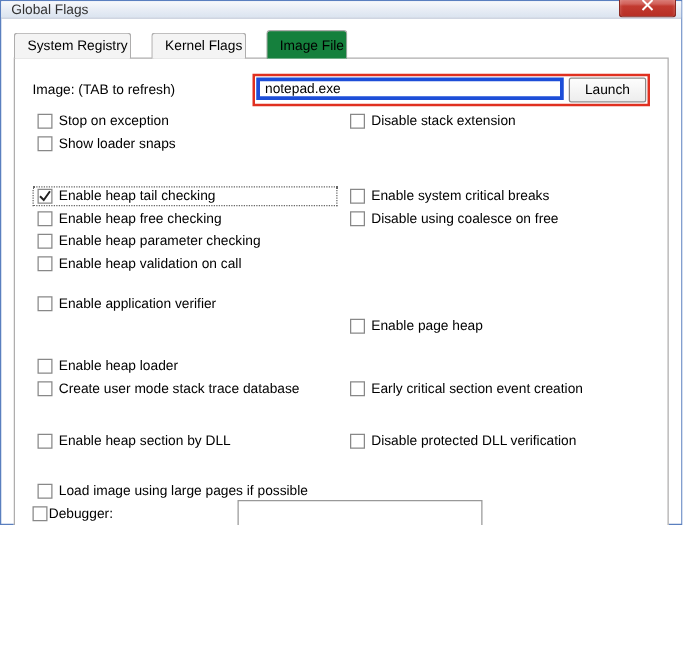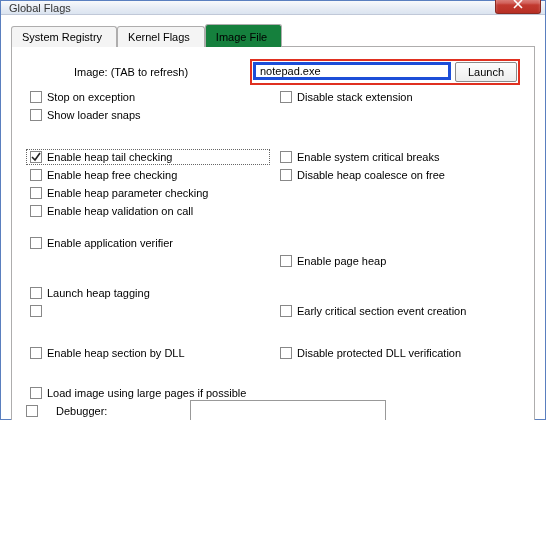--- a/index.html
+++ b/index.html
@@ -52,25 +52,25 @@
     display: flex;
     flex-direction: column;
   }
   .tabs {
     display: flex;
     align-items: flex-end;
     position: relative;
     z-index: 2;
   }
   .tab {
-    padding: 3px 14px 3px 10px;
+    padding: 3px 2px 3px 10px;
     border: 1px solid #aeadad;
     border-bottom: none;
     background: #f4f4f4;
-    margin-right: 0px;
+    margin-right: 16px;
     border-radius: 3px 3px 0 0;
     line-height: 14px;
     cursor: default;
     position: relative;
     top: 1px;
   }
   .tab.active {
     background: #15803d;
     border-color: #aeadad;
     top: 1px;
@@ -154,21 +154,21 @@
     align-items:center;
     justify-content:center;
   }
   .chkbox.checked svg{ display:block;}
   .chkbox svg{ display:none; width:10px; height:10px;}
   .spacer { height:10px; }
   .spacer-lg { height:14px; }
   .bottomfields .frow{
     display:flex; align-items:center; gap:4px; height:20px;
   }
-  .bottomfields .flabel{ width:160px; display:flex; align-items:center; gap:18px;}
+  .bottomfields .flabel{ width:160px; display:flex; align-items:center; gap:1px;}
   .bottomfields .fieldbox{
     border:1px solid #999;
     background:#fff;
     height:18px;
     width:190px;
   }
   .bottomfields .fieldbox.small{ width:48px;}
   hr.sep {
     border:none;
     border-top:1px solid #d8d8d8;
@@ -198,21 +198,21 @@
   <div class="body">
     <div class="tabs">
       <div class="tab">System Registry</div>
       <div class="tab">Kernel Flags</div>
       <div class="tab active">Image File</div>
     </div>
 
     <div class="tabpanel">
 
       <div class="imgrow">
-        <span class="label" style="width:170px;margin-left:48px;">Image: (TAB to refresh)</span>
+        <span class="label" style="width:170px;">Image: (TAB to refresh)</span>
         <div class="hl">
           <input class="textinput" style="flex: 1 1 0%;" value="notepad.exe">
           <button class="btn">Launch</button>
         </div>
       </div>
 
       <div class="checks">
         <div class="col">
           <label class="chk">
               <span class="chkbox"></span>
@@ -257,21 +257,21 @@
               <span>Enable heap validation on call</span>
             </label>
         </div>
         <div class="col">
           <label class="chk">
               <span class="chkbox"></span>
               <span>Enable system critical breaks</span>
             </label>
           <label class="chk">
               <span class="chkbox"></span>
-              <span>Disable heap coalesce on free</span>
+              <span>Disable using coalesce on free</span>
             </label>
         </div>
       </div>
 
       <div class="spacer-lg"></div>
 
       <div class="checks">
         <div class="col">
           <label class="chk">
               <span class="chkbox"></span>
@@ -287,24 +287,25 @@
             </label>
         </div>
       </div>
 
       <div class="spacer-lg"></div>
 
       <div class="checks">
         <div class="col">
           <label class="chk">
               <span class="chkbox"></span>
-              <span>Launch heap tagging</span>
-            </label>
-          <label class="chk">
-              <span class="chkbox"></span>
+              <span>Enable heap loader</span>
+            </label>
+          <label class="chk">
+              <span class="chkbox"></span>
+              <span>Create user mode stack trace database</span>
             </label>
         </div>
         <div class="col">
           <div style="height:16px;"></div>
           <label class="chk">
               <span class="chkbox"></span>
               <span>Early critical section event creation</span>
             </label>
         </div>
       </div>

